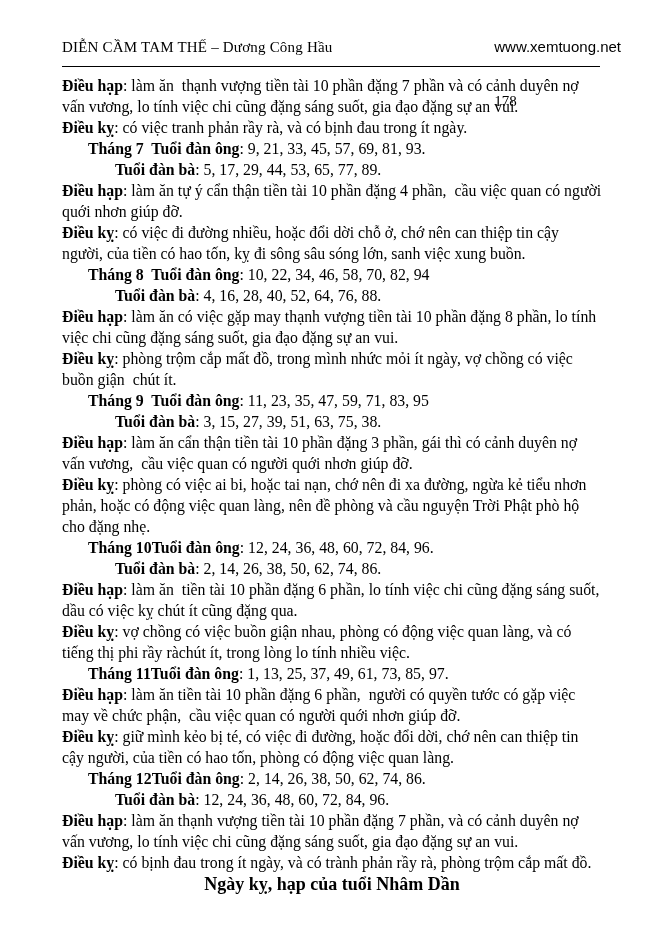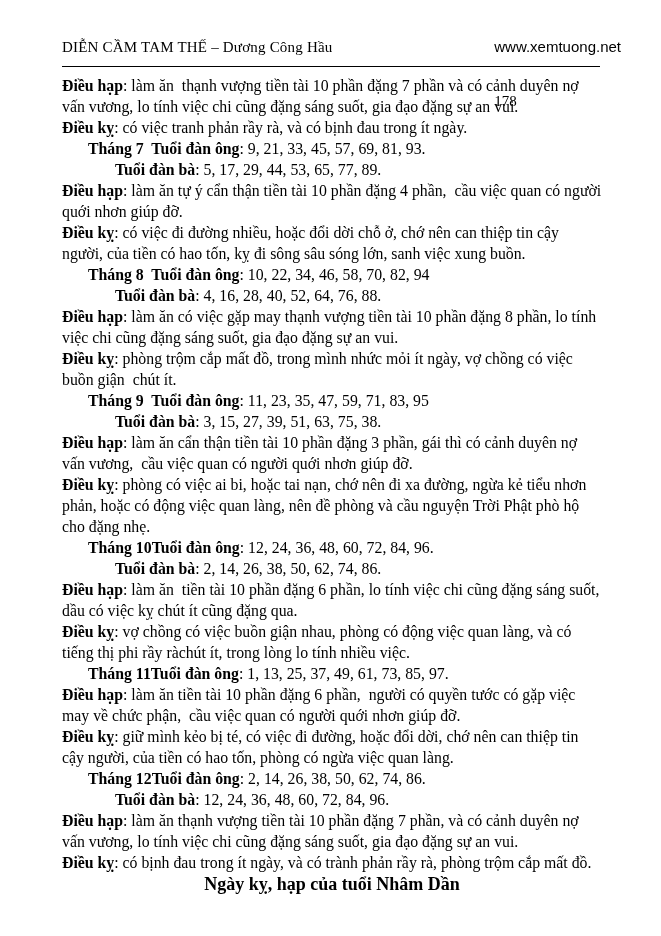--- a/index.html
+++ b/index.html
@@ -112,21 +112,21 @@
       <p class="para month"><span class="lead">Tháng 9  Tuổi đàn ông</span><span>: 11, 23, 35, 47, 59, 71, 83, 95</span></p>
       <p class="para woman"><span class="lead">Tuổi đàn bà</span><span>: 3, 15, 27, 39, 51, 63, 75, 38.</span></p>
       <p class="para hap"><span class="lead">Điều hạp</span><span>: làm ăn cẩn thận tiền tài 10 phần đặng 3 phần, gái thì có cảnh duyên nợ vấn vương,  cầu việc quan có người quới nhơn giúp đỡ.</span></p>
       <p class="para ky"><span class="lead">Điều kỵ</span><span>: phòng có việc ai bi, hoặc tai nạn, chớ nên đi xa đường, ngừa kẻ tiểu nhơn phản, hoặc có động việc quan làng, nên đề phòng và cầu nguyện Trời Phật phò hộ cho đặng nhẹ.</span></p>
       <p class="para month"><span class="lead">Tháng 10Tuổi đàn ông</span><span>: 12, 24, 36, 48, 60, 72, 84, 96.</span></p>
       <p class="para woman"><span class="lead">Tuổi đàn bà</span><span>: 2, 14, 26, 38, 50, 62, 74, 86.</span></p>
       <p class="para hap"><span class="lead">Điều hạp</span><span>: làm ăn  tiền tài 10 phần đặng 6 phần, lo tính việc chi cũng đặng sáng suốt, dầu có việc kỵ chút ít cũng đặng qua.</span></p>
       <p class="para ky"><span class="lead">Điều kỵ</span><span>: vợ chồng có việc buồn giận nhau, phòng có động việc quan làng, và có tiếng thị phi rầy ràchút ít, trong lòng lo tính nhiều việc.</span></p>
       <p class="para month"><span class="lead">Tháng 11Tuổi đàn ông</span><span>: 1, 13, 25, 37, 49, 61, 73, 85, 97.</span></p>
       <p class="para hap"><span class="lead">Điều hạp</span><span>: làm ăn tiền tài 10 phần đặng 6 phần,  người có quyền tước có gặp việc may về chức phận,  cầu việc quan có người quới nhơn giúp đỡ.</span></p>
-      <p class="para ky"><span class="lead">Điều kỵ</span><span>: giữ mình kẻo bị té, có việc đi đường, hoặc đổi dời, chớ nên can thiệp tin cậy người, của tiền có hao tốn, phòng có ngừa việc quan làng.</span></p>
+      <p class="para ky"><span class="lead">Điều kỵ</span><span>: giữ mình kẻo bị té, có việc đi đường, hoặc đổi dời, chớ nên can thiệp tin cậy người, của tiền có hao tốn, phòng có động việc quan làng.</span></p>
       <p class="para month"><span class="lead">Tháng 12Tuổi đàn ông</span><span>: 2, 14, 26, 38, 50, 62, 74, 86.</span></p>
       <p class="para woman"><span class="lead">Tuổi đàn bà</span><span>: 12, 24, 36, 48, 60, 72, 84, 96.</span></p>
       <p class="para hap"><span class="lead">Điều hạp</span><span>: làm ăn thạnh vượng tiền tài 10 phần đặng 7 phần, và có cảnh duyên nợ vấn vương, lo tính việc chi cũng đặng sáng suốt, gia đạo đặng sự an vui.</span></p>
       <p class="para ky"><span class="lead">Điều kỵ</span><span>: có bịnh đau trong ít ngày, và có trành phản rầy rà, phòng trộm cắp mất đồ.</span></p>
       <p class="footer-heading" id="footer-heading">Ngày kỵ, hạp của tuổi Nhâm Dần</p>
   </div>
 
 </div>
 
 </body></html>

